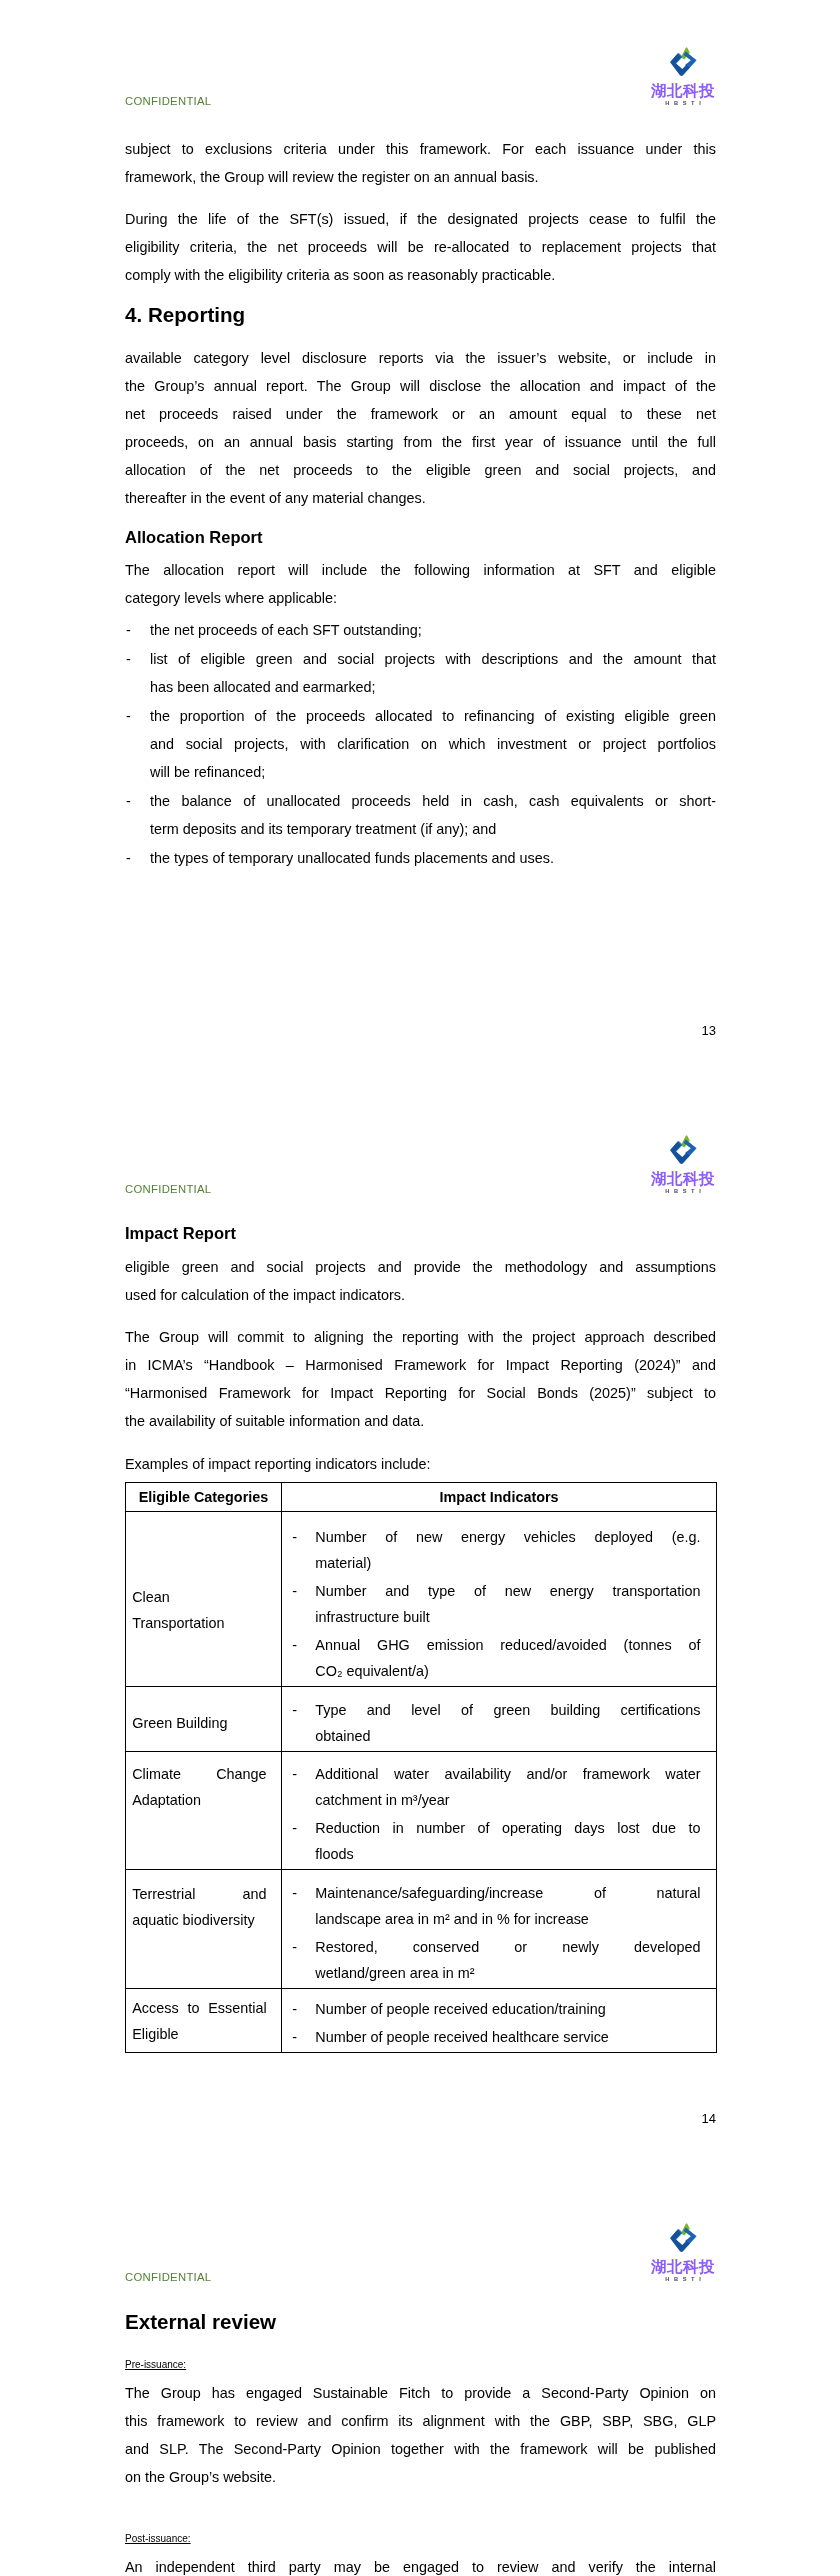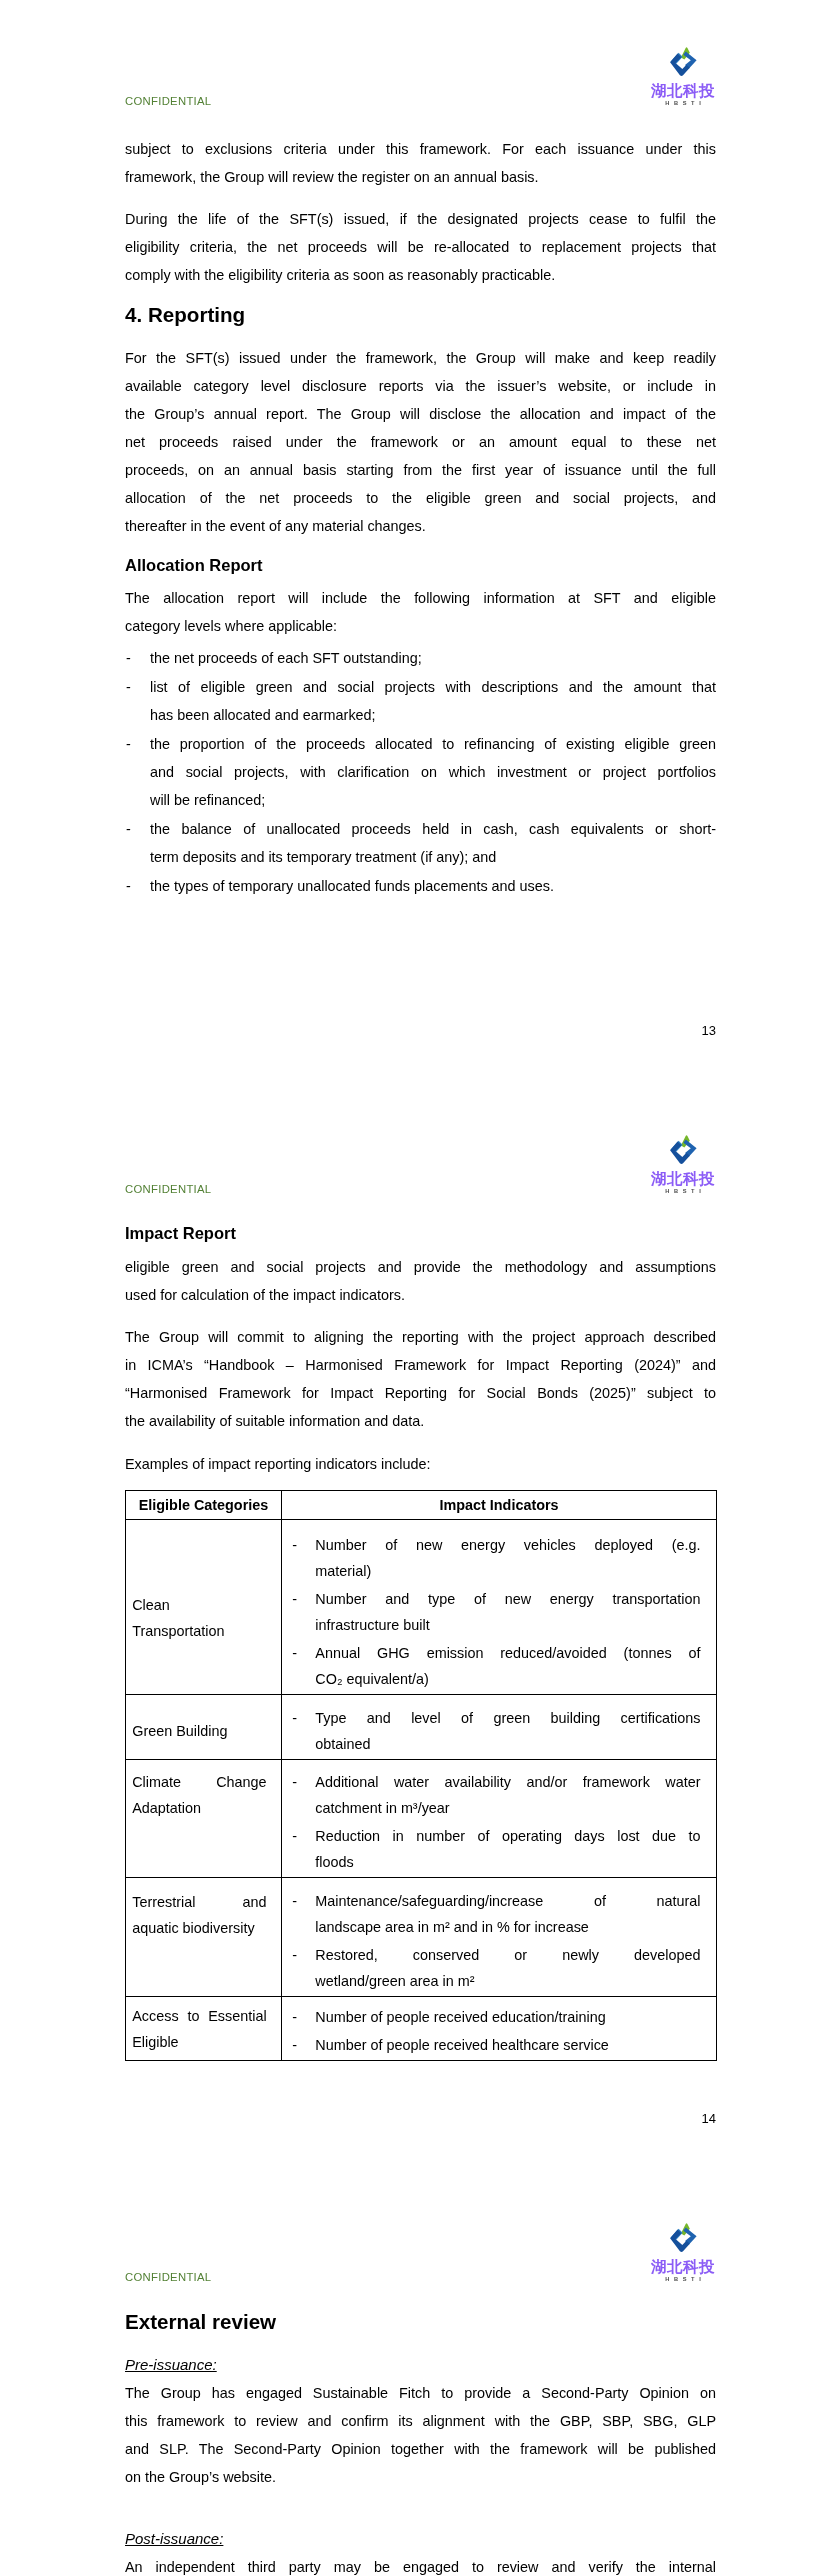--- a/index.html
+++ b/index.html
@@ -14,26 +14,26 @@
   .logo-cjk{font-size:15.5px;font-weight:bold;color:#8b5cf6;letter-spacing:0.5px;line-height:16.5px;margin-top:1.5px;white-space:nowrap;}
   .logo-latin{font-size:5.7px;font-weight:bold;color:#4c4c4c;letter-spacing:4.6px;padding-left:4.6px;line-height:6.7px;margin-top:1px;}
 
   .content{position:absolute;left:125px;top:135px;width:591px;display:flex;flex-direction:column;align-items:stretch;}
 
   .jline,.jlast{font-size:14.4px;line-height:28px;white-space:nowrap;}
   .jline{text-align:justify;text-align-last:justify;}
   .jlast{text-align:left;}
 
   .para{margin:0 0 14.4px 0;}
-  .para.tight{margin-bottom:12px;}
+  .para.tight{margin-bottom:4px;}
 
   h1{font-size:20.6px;line-height:25px;font-weight:bold;margin:-2.1px 0 17.5px 0;}
   h2{font-size:16.5px;line-height:20.6px;font-weight:bold;margin:0 0 9.3px 0;}
 
-  .sublabel{font-size:15px;line-height:28px;font-style:italic;margin:19px 0 0 0;}
+  .sublabel{font-size:10px;line-height:28px;margin:19px 0 0 0;}
   h1 + .sublabel{margin-top:0;}
   .sublabel span{text-decoration:underline;}
 
   .bullets{margin:-10.8px 0 0 0;}
   .bullet{position:relative;padding-left:25px;margin-bottom:1px;}
   .bullet::before{content:"-";position:absolute;left:1px;top:0;font-size:14.4px;line-height:28px;}
 
   .pagenum{position:absolute;left:592px;top:1023px;width:124px;text-align:right;font-size:13px;line-height:15.5px;color:#000;}
 
   table.impact{border-collapse:collapse;table-layout:fixed;width:591px;margin:0;}
@@ -66,21 +66,20 @@
           <div class="jline">subject to exclusions criteria under this framework. For each issuance under this</div>
           <div class="jlast">framework, the Group will review the register on an annual basis.</div>
         </div>
         <div class="para">
           <div class="jline">During the life of the SFT(s) issued, if the designated projects cease to fulfil the</div>
           <div class="jline">eligibility criteria, the net proceeds will be re-allocated to replacement projects that</div>
           <div class="jlast">comply with the eligibility criteria as soon as reasonably practicable.</div>
         </div>
         <h1>4. Reporting</h1>
         <div class="para">
-          <div class="jline">For the SFT(s) issued under the framework, the Group will make and keep readily</div>
           <div class="jline">available category level disclosure reports via the issuer’s website, or include in</div>
           <div class="jline">the Group’s annual report. The Group will disclose the allocation and impact of the</div>
           <div class="jline">net proceeds raised under the framework or an amount equal to these net</div>
           <div class="jline">proceeds, on an annual basis starting from the first year of issuance until the full</div>
           <div class="jline">allocation of the net proceeds to the eligible green and social projects, and</div>
           <div class="jlast">thereafter in the event of any material changes.</div>
         </div>
         <h2>Allocation Report</h2>
         <div class="para">
           <div class="jline">The allocation report will include the following information at SFT and eligible</div>

